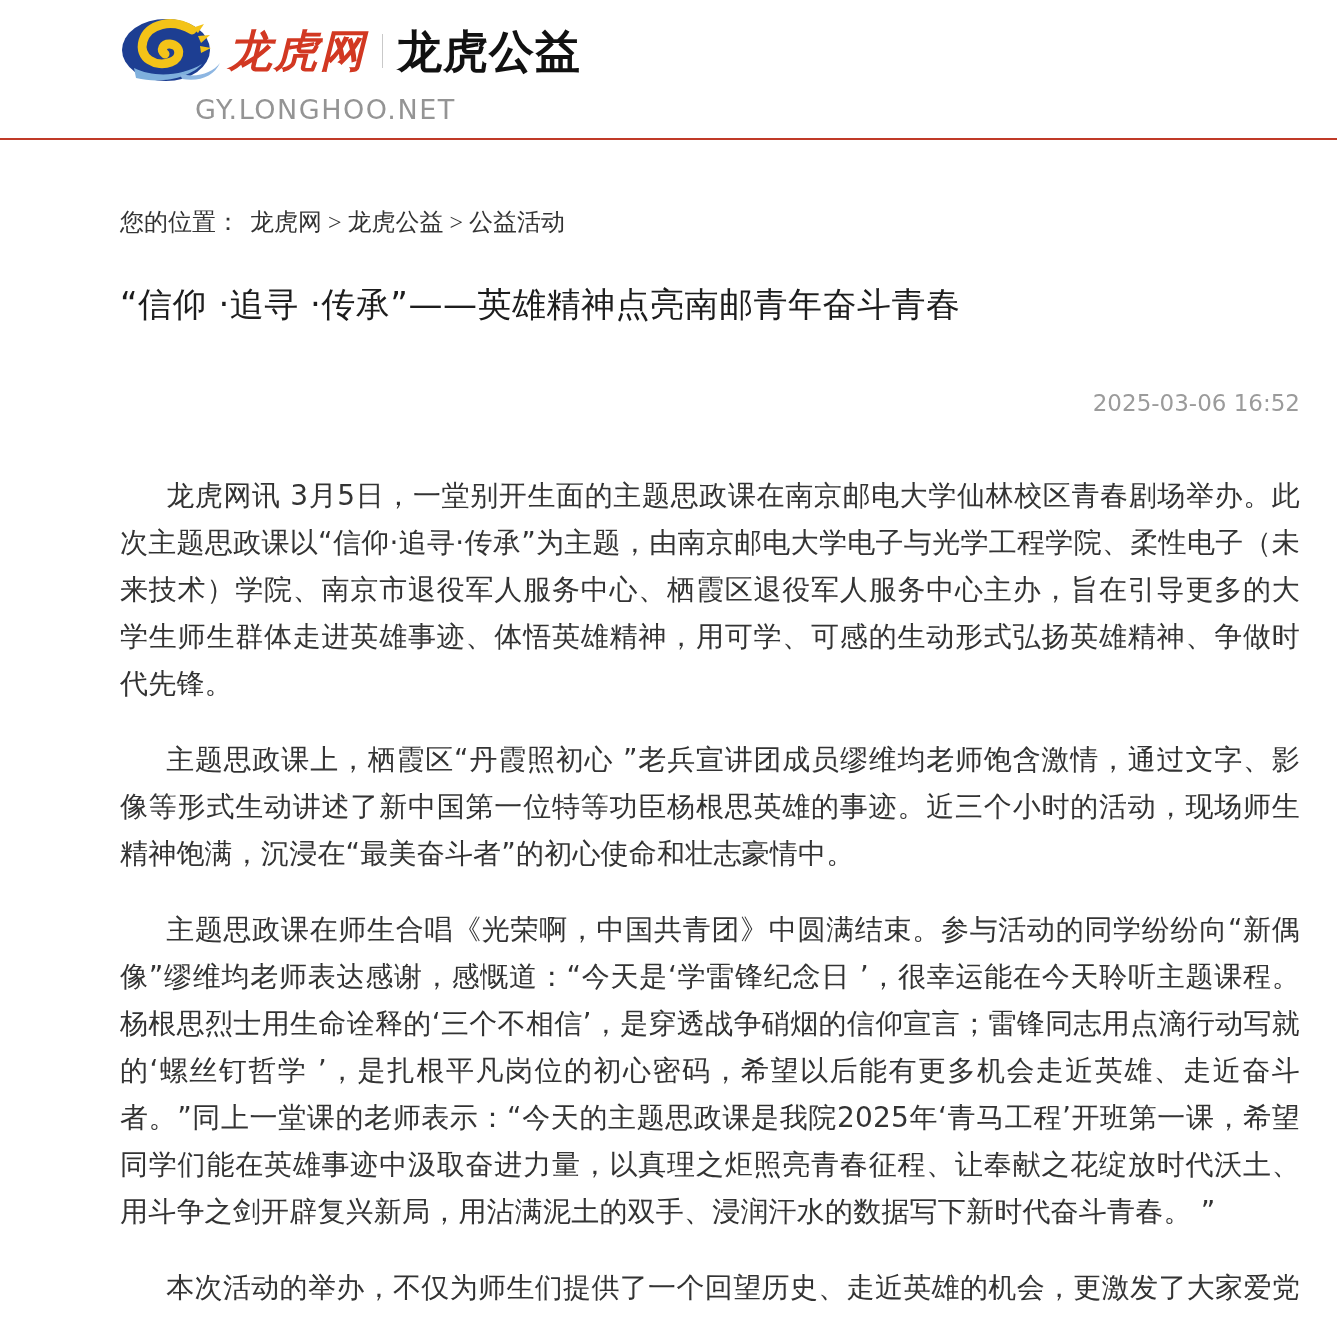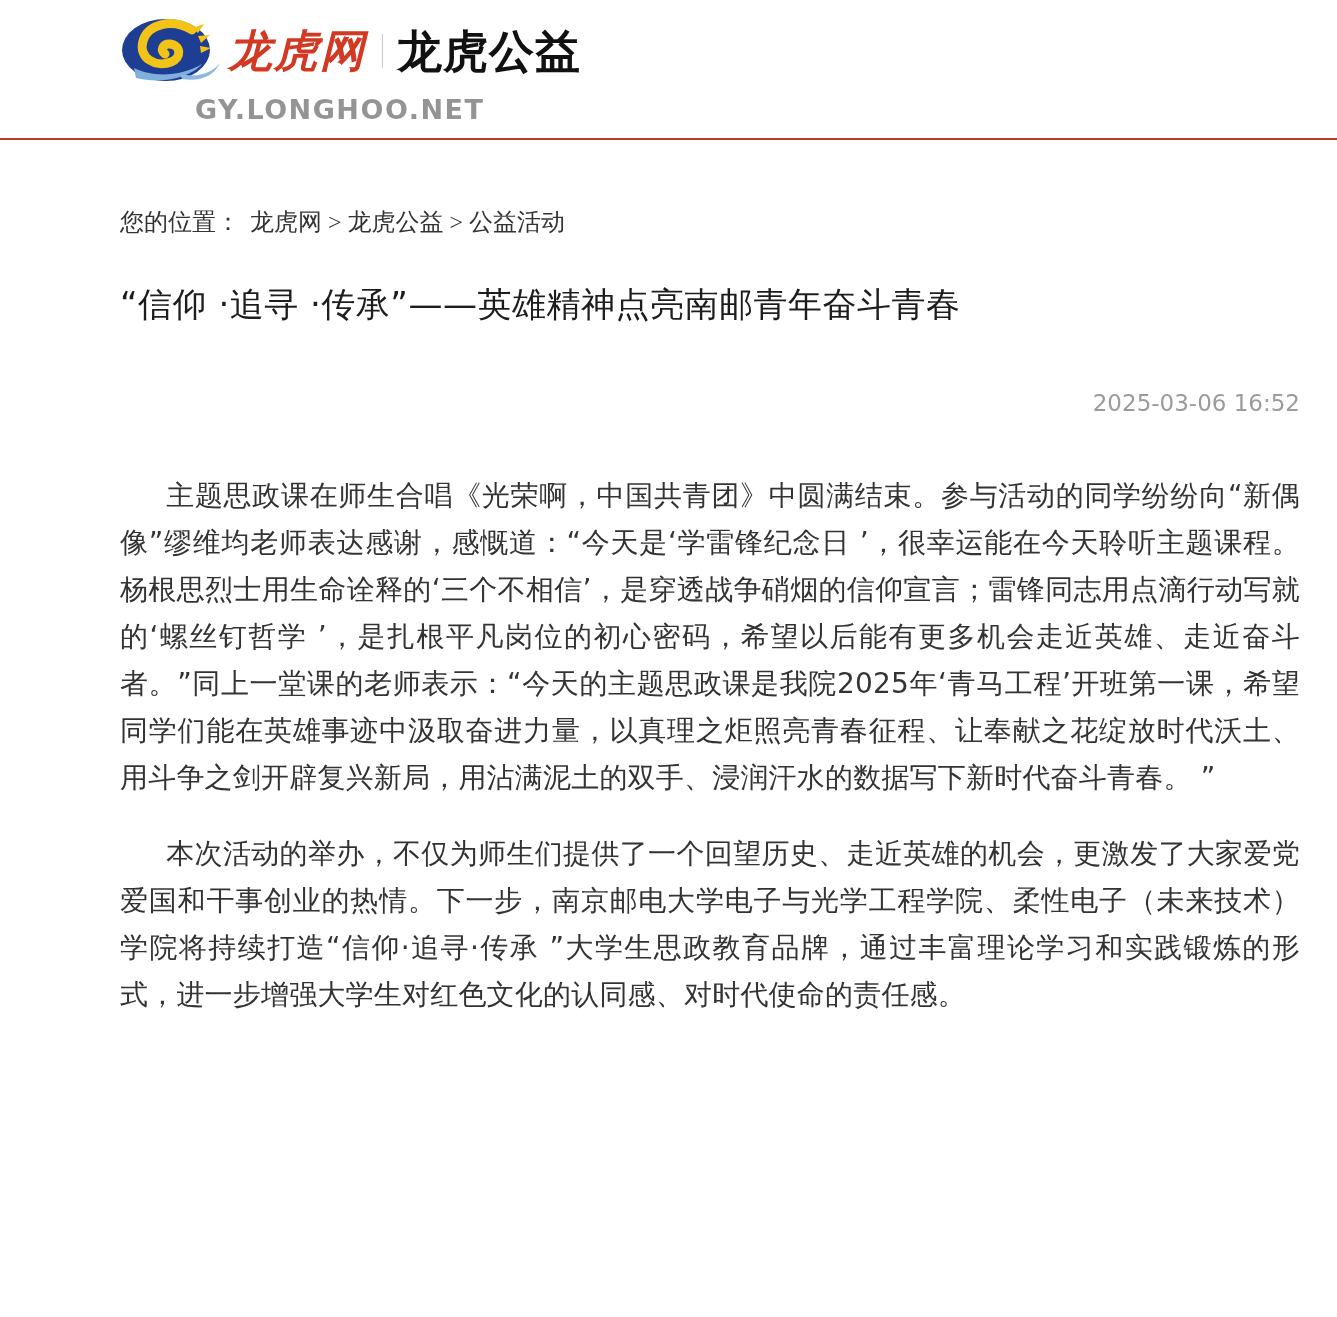--- a/index.html
+++ b/index.html
@@ -34,21 +34,20 @@
     font-weight: 700;
     color: #111;
     letter-spacing: 1px;
     line-height: 1;
   }
   .domain-text {
     margin: 8px 0 0 75px;
     font-size: 27px;
     color: #949494;
     letter-spacing: 1.5px;
-    font-weight: bold;
   }
   .top-red-line {
     margin-top: 13px;
     width: 100%;
     height: 0;
     border-top: 2px solid #c03a28;
   }
 
   
   .main { margin: 0 37px 0 120px; }
@@ -119,17 +118,19 @@
 
   <div class="breadcrumb">
     <span class="label">您的位置：</span><span class="crumb">龙虎网</span><span class="sep">&gt;</span><span class="crumb">龙虎公益</span><span class="sep">&gt;</span><span class="crumb">公益活动</span>
   </div>
 
   <h1 class="article-title">“信仰 ·追寻 ·传承”——英雄精神点亮南邮青年奋斗青春</h1>
 
   <div class="article-date">2025-03-06 16:52</div>
 
   <div class="article-body">
+    <p>龙虎网讯 3月5日，一堂别开生面的主题思政课在南京邮电大学仙林校区青春剧场举办。此次主题思政课以“信仰·追寻·传承”为主题，由南京邮电大学电子与光学工程学院、柔性电子（未来技术）学院、南京市退役军人服务中心、栖霞区退役军人服务中心主办，旨在引导更多的大学生师生群体走进英雄事迹、体悟英雄精神，用可学、可感的生动形式弘扬英雄精神、争做时代先锋。</p>
+    <p>主题思政课上，栖霞区“丹霞照初心 ”老兵宣讲团成员缪维均老师饱含激情，通过文字、影像等形式生动讲述了新中国第一位特等功臣杨根思英雄的事迹。近三个小时的活动，现场师生精神饱满，沉浸在“最美奋斗者”的初心使命和壮志豪情中。</p>
     <p>主题思政课在师生合唱《光荣啊，中国共青团》中圆满结束。参与活动的同学纷纷向“新偶像”缪维均老师表达感谢，感慨道：“今天是‘学雷锋纪念日 ’，很幸运能在今天聆听主题课程。杨根思烈士用生命诠释的‘三个不相信’，是穿透战争硝烟的信仰宣言；雷锋同志用点滴行动写就的‘螺丝钉哲学 ’，是扎根平凡岗位的初心密码，希望以后能有更多机会走近英雄、走近奋斗者。”同上一堂课的老师表示：“今天的主题思政课是我院2025年‘青马工程’开班第一课，希望同学们能在英雄事迹中汲取奋进力量，以真理之炬照亮青春征程、让奉献之花绽放时代沃土、用斗争之剑开辟复兴新局，用沾满泥土的双手、浸润汗水的数据写下新时代奋斗青春。 ”</p>
     <p>本次活动的举办，不仅为师生们提供了一个回望历史、走近英雄的机会，更激发了大家爱党爱国和干事创业的热情。下一步，南京邮电大学电子与光学工程学院、柔性电子（未来技术）学院将持续打造“信仰·追寻·传承 ”大学生思政教育品牌，通过丰富理论学习和实践锻炼的形式，进一步增强大学生对红色文化的认同感、对时代使命的责任感。</p>
   </div>
 
 </div>
 
 </body></html>

